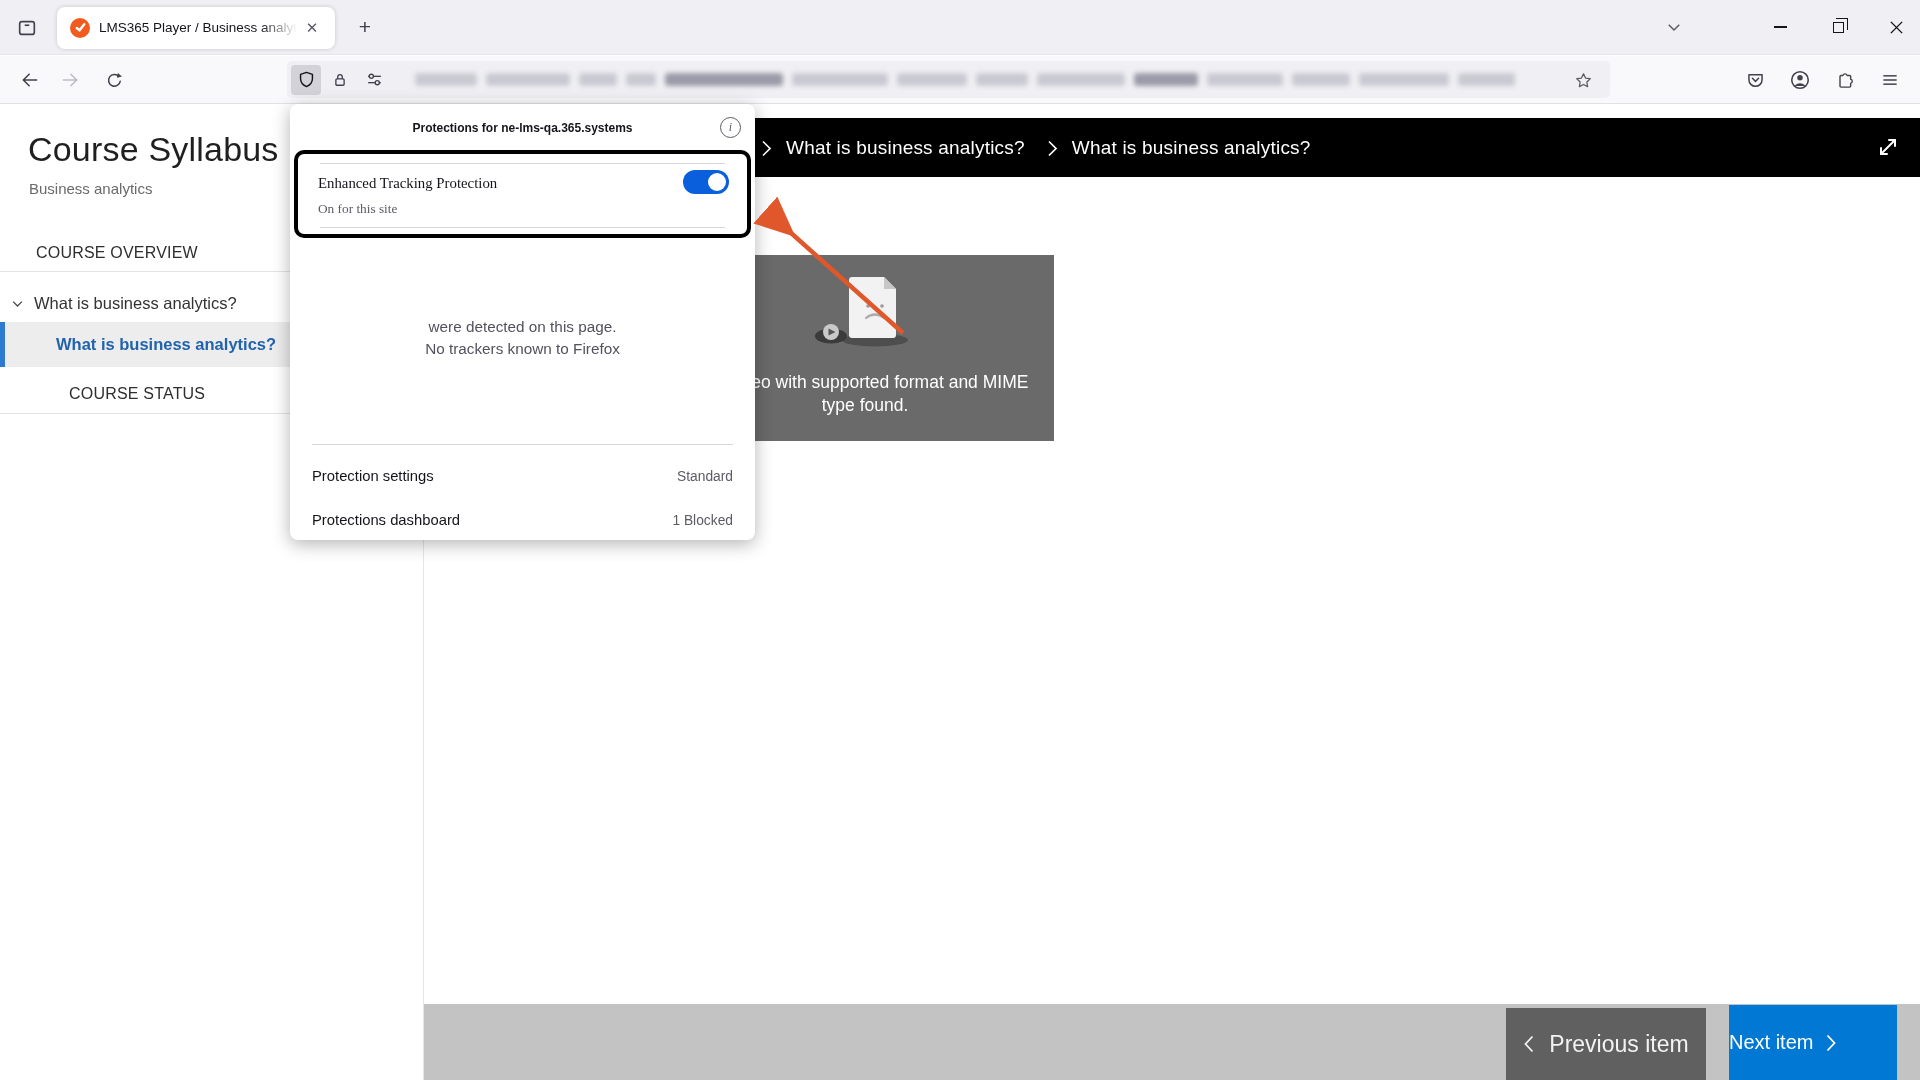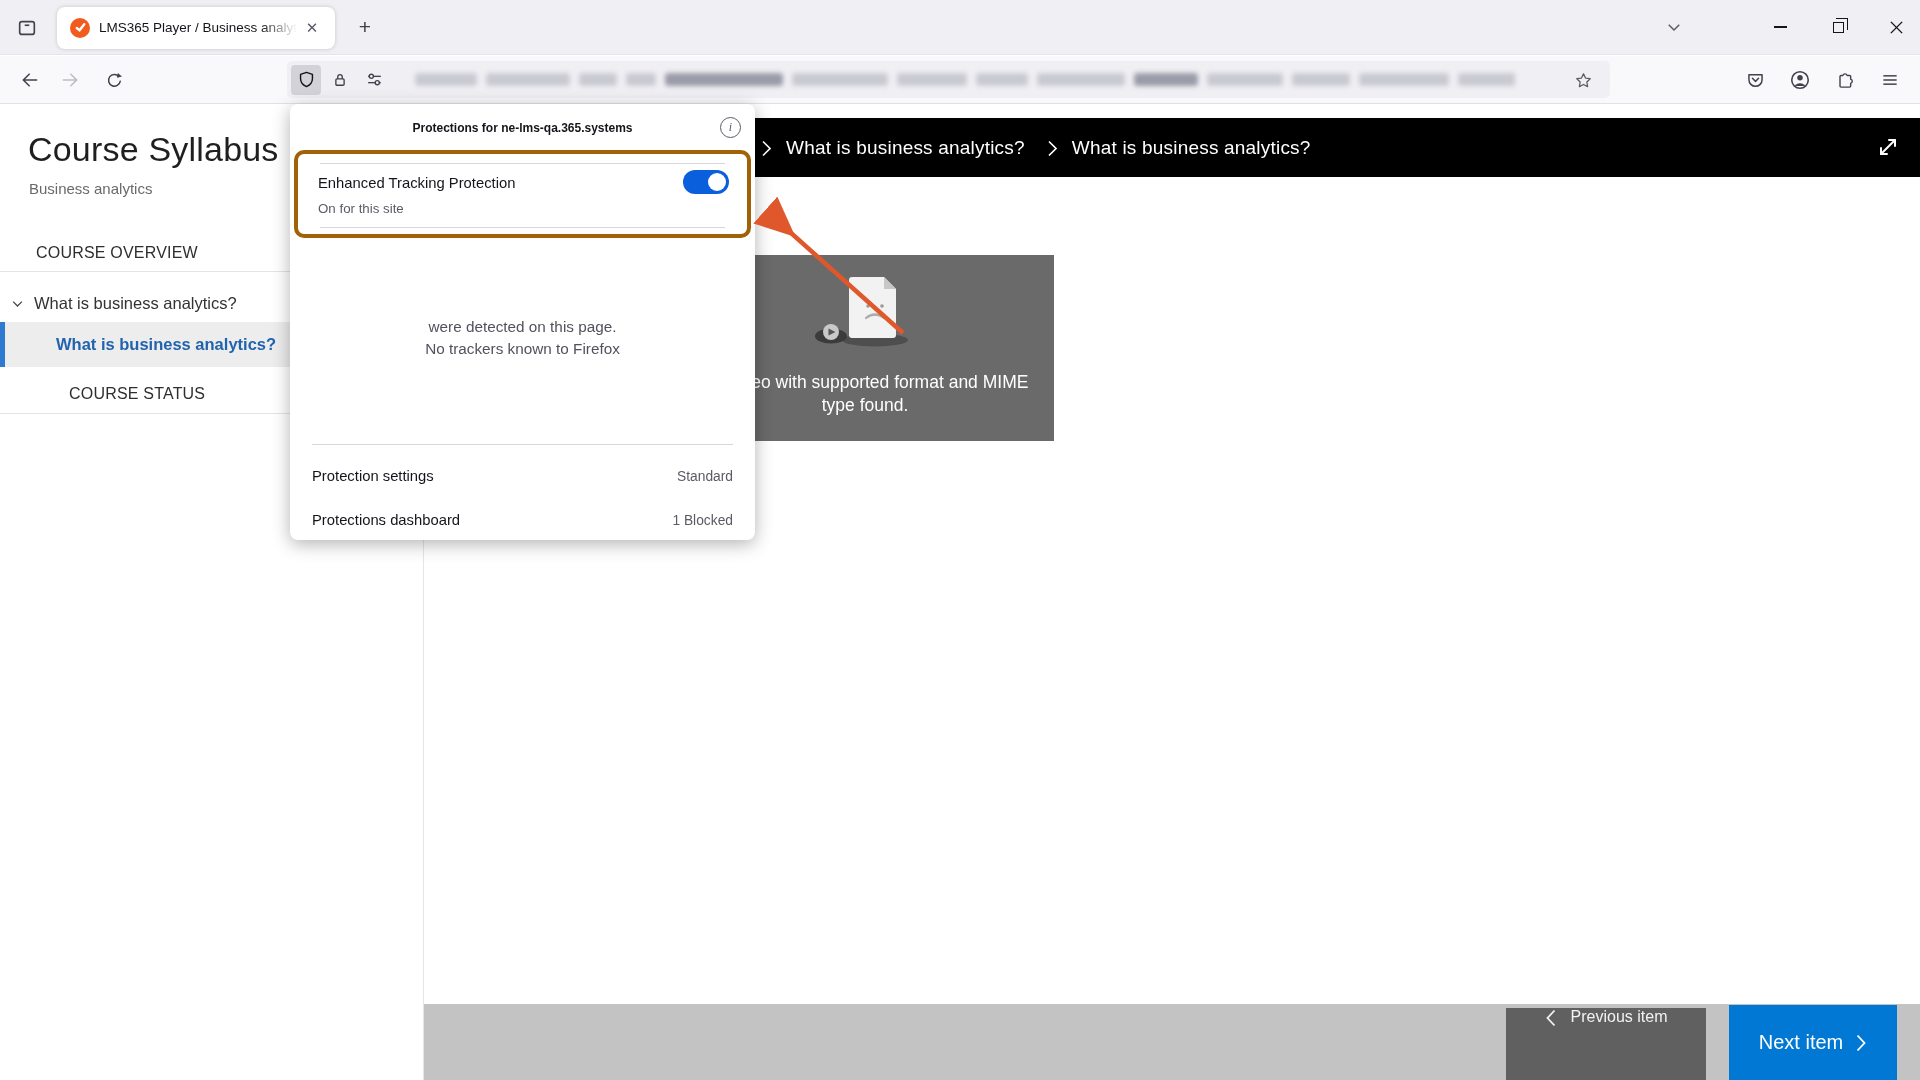--- a/index.html
+++ b/index.html
@@ -56,28 +56,28 @@
   .crumbs { position:absolute; left:336px; top:0; height:59px; display:flex; align-items:center; gap:13px; }
   .crumb-lbl { color:#fff; font-size:19px; font-weight:300; letter-spacing:.2px; }
   .crumb-sep { display:flex; margin-top:1px; }
   .expand-btn { position:absolute; right:14px; top:11px; width:36px; height:36px; display:flex; align-items:center; justify-content:center; }
 
   .videobox { position:absolute; left:676px; top:255px; width:378px; height:186px; background:#6a6a6a; }
   .vb-art { position:absolute; left:129px; top:18px; }
   .vb-text { position:absolute; left:0; top:116px; width:100%; text-align:center; color:#fff; font-size:17.5px; line-height:23px; font-weight:300; }
 
   .bottombar { position:absolute; left:424px; top:1004px; width:1496px; height:76px; background:#c3c3c3; }
-  .btn-prev { position:absolute; left:1082px; top:4px; width:200px; height:72px; background:#606060; border:none; color:#f2f2f2; font-size:16px; font-family:inherit; display:flex; align-items:flex-start; justify-content:center; gap:14px; font-weight:300; }
-  .btn-next { position:absolute; left:1305px; top:1px; width:168px; height:75px; background:#0078d4; border:none; color:#fff; font-size:20px; font-family:inherit; display:flex; align-items:center; justify-content:center; gap:12px; font-weight:300; }
+  .btn-prev { position:absolute; left:1082px; top:4px; width:200px; height:72px; background:#606060; border:none; color:#f2f2f2; font-size:23px; font-family:inherit; display:flex; align-items:center; justify-content:center; gap:14px; font-weight:300; }
+  .btn-next { position:absolute; left:1305px; top:1px; width:168px; height:75px; background:#0078d4; border:none; color:#fff; font-size:20px; font-family:inherit; display:flex; align-items:center; justify-content:flex-start; gap:12px; font-weight:300; }
 
   
   .panel { position:absolute; left:290px; top:104px; width:465px; height:436px; background:#fff; border-radius:8px; box-shadow:0 4px 18px rgba(0,0,0,.3); z-index:50; }
   .pn-title { position:absolute; left:0; top:0; width:100%; height:46px; line-height:48px; text-align:center; font-size:12px; font-weight:bold; color:#15141a; }
   .pn-info { position:absolute; right:14px; top:13px; width:21px; height:21px; border:1.4px solid #5b5b66; border-radius:50%; color:#5b5b66; font-size:12px; display:flex; align-items:center; justify-content:center; font-family:"Liberation Serif", serif; font-style:italic; }
-  .orange-box { position:absolute; left:4px; top:46px; width:457px; height:88px; border:4px solid #a16207; border-radius:10px; }
+  .orange-box { position:absolute; left:4px; top:46px; width:457px; height:88px; border:4px solid #000000; border-radius:10px;font-family:Liberation Serif, serif; }
   .ob-divider { position:absolute; left:22px; right:22px; height:1px; background:#d7d7db; }
   .ob-divider.top { top:9px; } .ob-divider.bottom { bottom:6px; }
   .etp-label { position:absolute; left:20px; top:21px; font-size:14.8px; color:#15141a; }
   .etp-status { position:absolute; left:20px; top:47px; font-size:13.3px; color:#5b5b66; }
   .toggle { position:absolute; right:18px; top:16px; width:46px; height:24px; border-radius:13px; background:#0a5fdc; }
   .toggle .knob { position:absolute; right:3px; top:3px; width:18px; height:18px; border-radius:50%; background:#fff; }
   .pn-message { position:absolute; left:0; top:212px; width:100%; text-align:center; font-size:15.3px; line-height:22px; color:#52525e; }
   .pn-div2 { position:absolute; left:22px; right:22px; top:340px; height:1px; background:#d7d7db; }
   .pn-row { position:absolute; left:0; width:100%; height:40px; display:flex; align-items:center; justify-content:space-between; padding:0 22px;gap:25px; }
   .pn-row1 { top:352px; } .pn-row2 { top:396px; }

